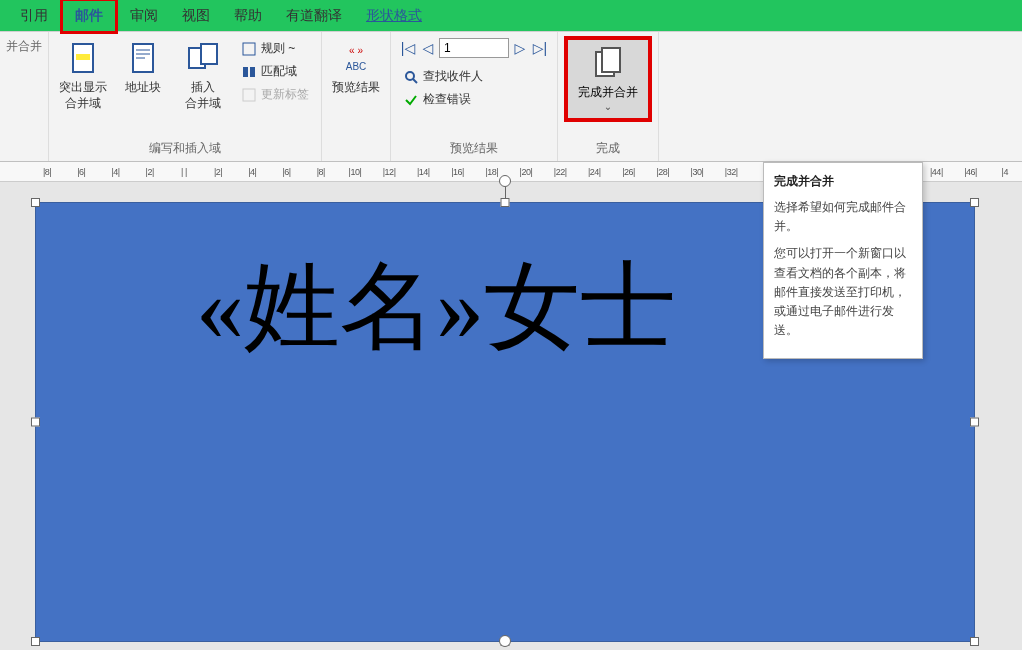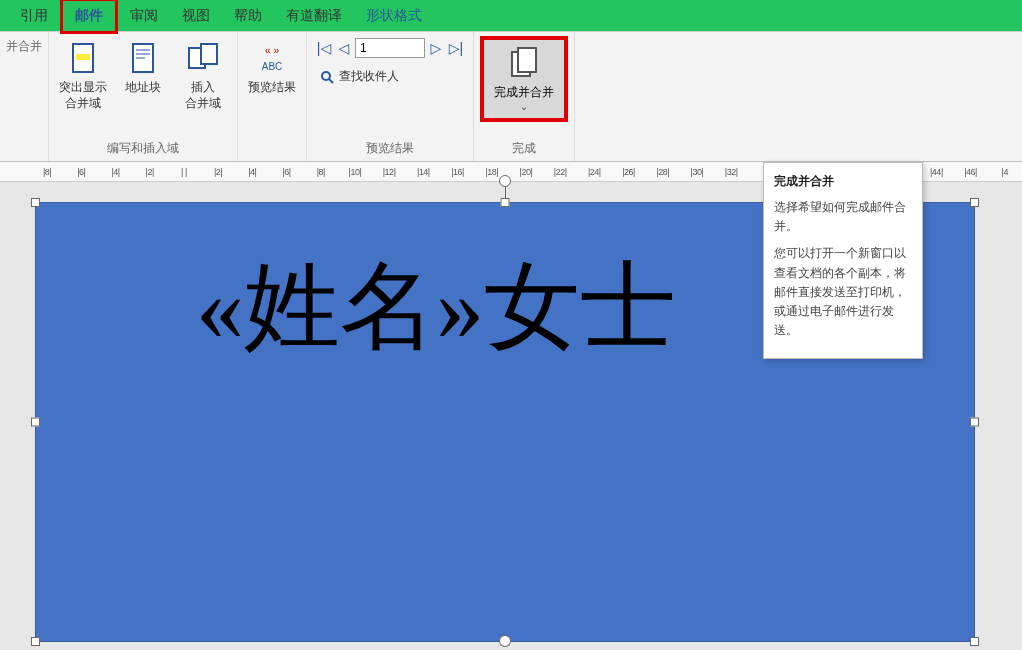--- a/index.html
+++ b/index.html
@@ -1,21 +1,21 @@
 <!DOCTYPE html>
 <html><head>
 <meta charset="utf-8">
 <style>
 * { margin: 0; padding: 0; box-sizing: border-box; font-family: "Microsoft YaHei", sans-serif; }
 body { background: #e6e6e6; width: 1022px; height: 650px; overflow: hidden; position: relative; }
 
 .tabs { display: flex; align-items: center; height: 32px; background: #22c55e; border-bottom: 1px solid #d0d0d0; padding-left: 8px; }
 .tab { padding: 6px 12px; font-size: 14px; color: #333; cursor: pointer; }
 .tab.active { color: #2b579a; font-weight: bold; }
-.tab.shape { color: #2b579a; }
+.tab.shape { color: #2b579a; text-decoration: underline; }
 .highlight-red { border: 3px solid #e00000; }
 
 .ribbon { display: flex; height: 130px; background: #f3f3f3; border-bottom: 1px solid #c0c0c0; }
 .group { display: flex; flex-direction: column; border-right: 1px solid #ddd; padding: 4px 6px 2px 6px; }
 .group-content { display: flex; flex: 1; align-items: flex-start; gap: 4px; }
 .group-label { text-align: center; font-size: 12px; color: #666; padding: 2px 0; }
 .big-btn { display: flex; flex-direction: column; align-items: center; justify-content: flex-start; width: 56px; padding: 4px 2px; cursor: pointer; font-size: 12px; color: #333; text-align: center; }
 .big-btn .icon { width: 36px; height: 36px; margin-bottom: 4px; }
 .big-btn .label { line-height: 1.3; }
 .small-col { display: flex; flex-direction: column; gap: 2px; padding: 2px; }
@@ -100,20 +100,47 @@
       </div>
       <div class="big-btn">
         <span class="icon">
           <svg viewBox="0 0 36 36">
               <rect x="4" y="8" width="16" height="20" fill="#fff" stroke="#2b579a" stroke-width="2"></rect>
               <rect x="16" y="4" width="16" height="20" fill="#fff" stroke="#2b579a" stroke-width="2"></rect>
             </svg>
         </span>
         <span class="label"><span>插入</span><br><span>合并域</span></span>
       </div>
+      <div class="small-col">
+        <div class="small-btn">
+          <span class="icon">
+              <svg viewBox="0 0 16 16">
+                <rect x="2" y="2" width="12" height="12" fill="none" stroke="#2b579a"></rect>
+              </svg>
+            </span>
+          <span>规则 ~</span>
+        </div>
+        <div class="small-btn">
+          <span class="icon">
+              <svg viewBox="0 0 16 16">
+                <rect x="2" y="3" width="5" height="10" fill="#2b579a"></rect>
+                <rect x="9" y="3" width="5" height="10" fill="#2b579a"></rect>
+              </svg>
+            </span>
+          <span>匹配域</span>
+        </div>
+        <div class="small-btn disabled">
+          <span class="icon">
+              <svg viewBox="0 0 16 16">
+                <rect x="2" y="2" width="12" height="12" fill="none" stroke="#ccc"></rect>
+              </svg>
+            </span>
+          <span>更新标签</span>
+        </div>
+      </div>
     </div>
     <div class="group-label">编写和插入域</div>
   </div>
 
   <div class="group">
     <div class="group-content">
       <div class="big-btn">
         <span class="icon">
           <svg viewBox="0 0 36 36">
               <text x="18" y="14" text-anchor="middle" fill="#c00" font-size="10">« »</text>
@@ -137,20 +164,28 @@
           <span class="nav-btn">▷|</span>
         </div>
         <div class="small-btn">
           <span class="icon">
               <svg viewBox="0 0 16 16">
                 <circle cx="7" cy="7" r="4" fill="none" stroke="#2b579a" stroke-width="2"></circle>
                 <line x1="10" y1="10" x2="14" y2="14" stroke="#2b579a" stroke-width="2"></line>
               </svg>
             </span>
           <span>查找收件人</span>
+        </div>
+        <div class="small-btn">
+          <span class="icon">
+              <svg viewBox="0 0 16 16">
+                <path d="M3 8 L7 12 L13 4" fill="none" stroke="#0a0" stroke-width="2"></path>
+              </svg>
+            </span>
+          <span>检查错误</span>
         </div>
       </div>
     </div>
     <div class="group-label">预览结果</div>
   </div>
 
   <div class="group finish-wrap">
     <div class="group-content">
       <div class="finish-btn">
         <span class="icon">

